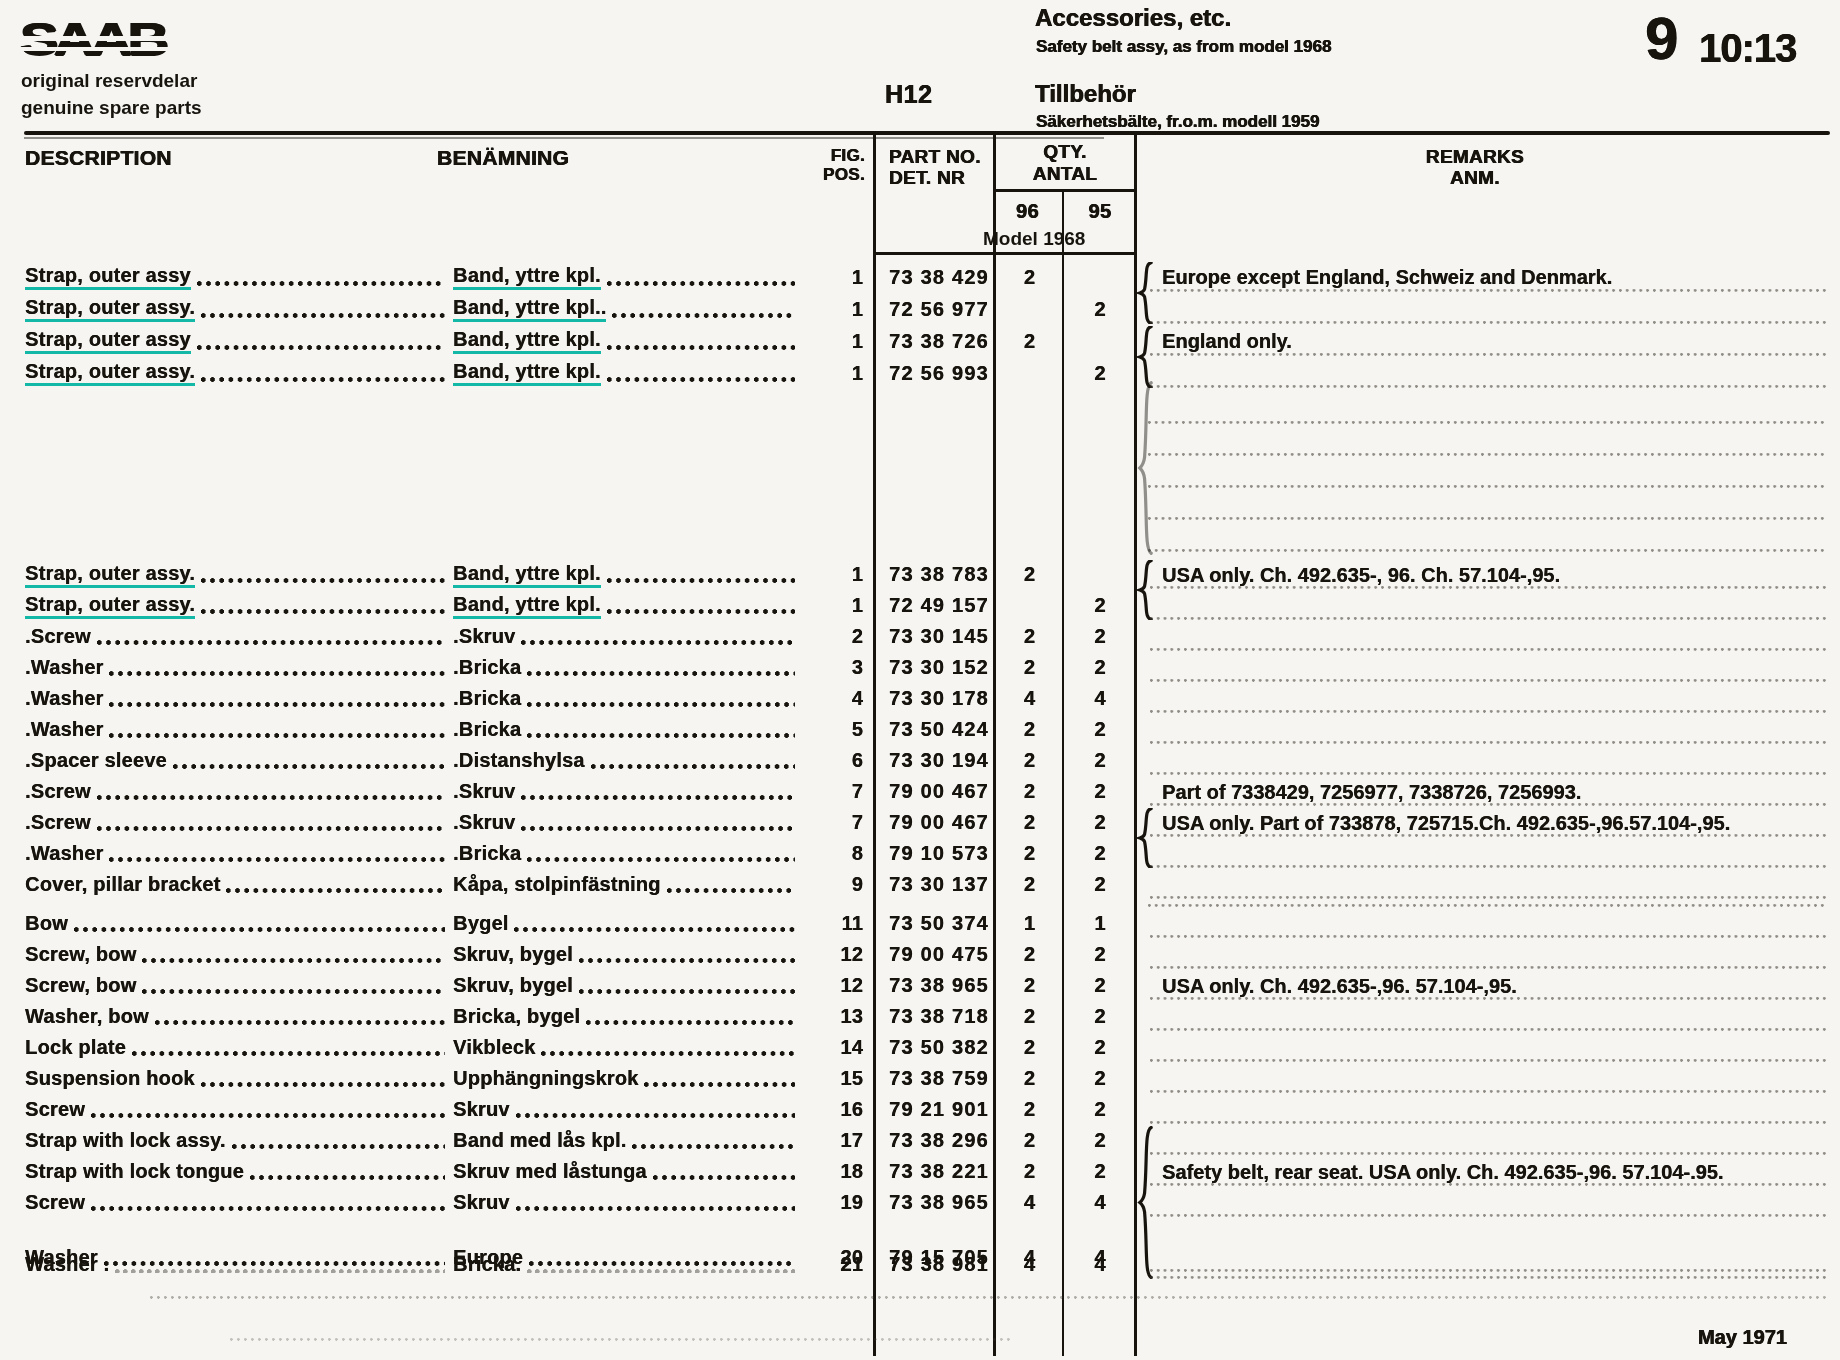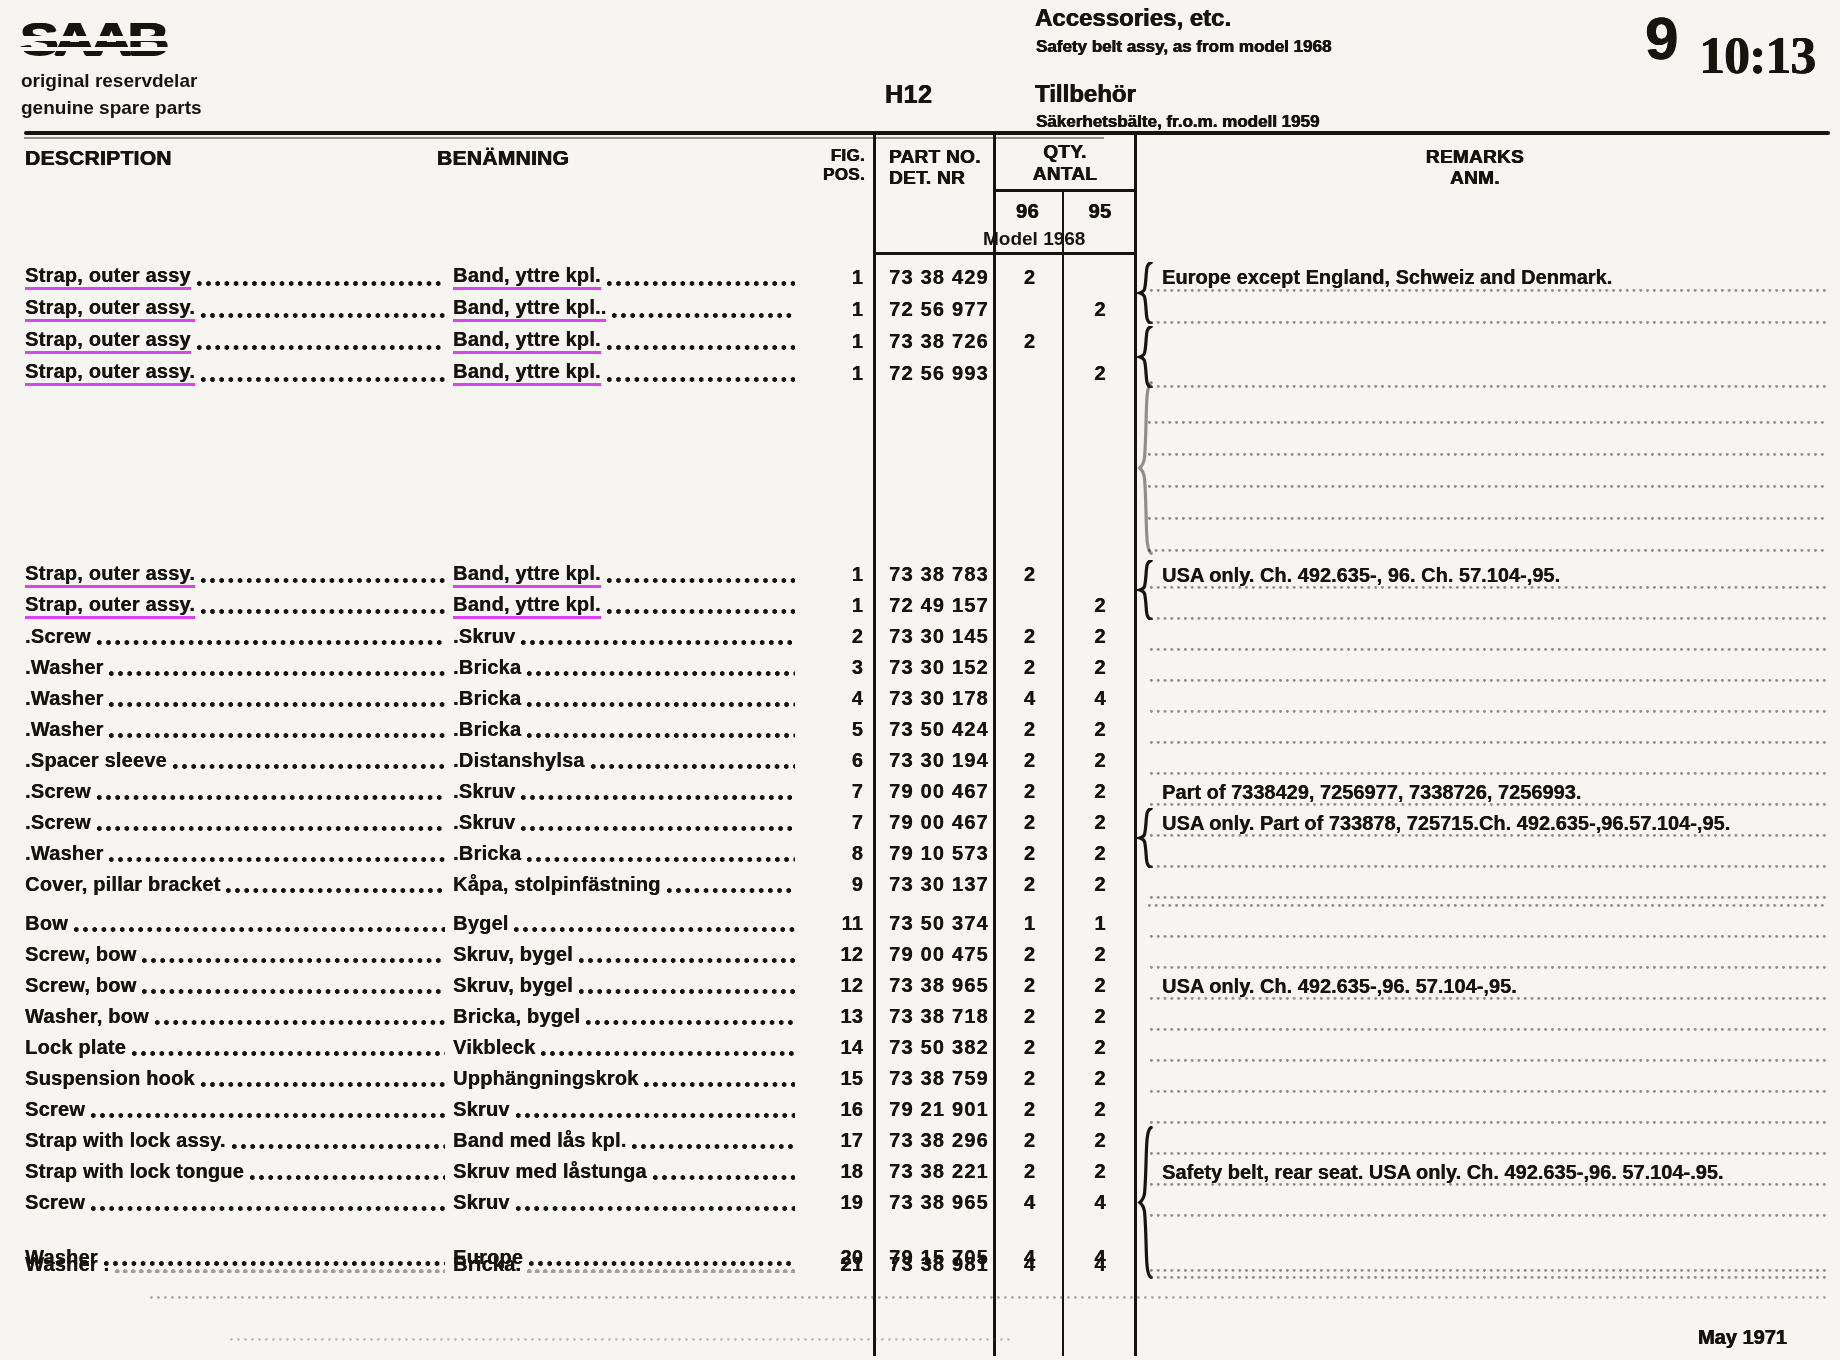--- a/index.html
+++ b/index.html
@@ -18,21 +18,21 @@
     transform:scaleY(.8);transform-origin:top left;text-shadow:1px 0 currentColor,-1px 0 currentColor,0 1px currentColor;}
   .logo-stripe{position:absolute;left:-2px;width:158px;background:#f6f5f1;}
   #tag1{left:21px;top:70px;font-size:19px;}
   #tag2{left:21px;top:97px;font-size:19px;}
   #doc-code{left:885px;top:80px;font-size:25px;letter-spacing:.5px;}
   #title-en{left:1035px;top:4px;font-size:24px;}
   #subtitle-en{left:1036px;top:37px;font-size:17px;}
   #title-sv{left:1035px;top:80px;font-size:24px;}
   #subtitle-sv{left:1036px;top:112px;font-size:17px;}
   #pg-sec{left:1645px;top:4px;font-size:60px;}
-  #pg-num{left:1699px;top:26px;font-size:52px;letter-spacing:-1px;font-family:Liberation Serif, serif;}
+  #pg-num{left:1699px;top:26px;font-size:40px;letter-spacing:-1px;}
   #footer-date{left:1698px;top:1326px;font-size:20px;}
 
   
   .hline{position:absolute;background:#17140e;}
   .vline{position:absolute;background:#17140e;width:3px;}
   #rule-top{left:24px;top:131px;width:1806px;height:4px;border-radius:2px;}
   #rule-top2{left:24px;top:137px;width:1080px;height:2px;background:rgba(23,20,14,.45);}
   #vl-part{left:873px;top:133px;height:1223px;}
   #vl-qty{left:993px;top:133px;height:1223px;}
   #vl-9695{left:1062px;top:191px;height:1165px;width:2px;}
@@ -53,21 +53,21 @@
   #ch-rem{left:1325px;top:146px;width:300px;text-align:center;font-size:19px;line-height:21px;}
 
   
   #table-body{position:absolute;left:0;top:0;width:1840px;height:1360px;}
   .tblock{position:absolute;left:25px;width:1805px;}
   .drow{position:absolute;left:0;width:100%;display:grid;
     grid-template-columns:428px 350px 72px 120px 69px 72px 694px;align-items:center;}
   .cell{height:100%;display:flex;align-items:center;}
   .txt{font-weight:bold;font-size:20px;letter-spacing:.2px;white-space:nowrap;
        text-shadow:.35px 0 currentColor;}
-  .u > .txt{border-bottom:3px solid #d946ef;padding-bottom:0px;}
+  .u > .txt{border-bottom:3px solid #14b8a6;padding-bottom:0px;}
   .leader{flex:1 1 auto;height:5px;align-self:flex-end;margin:0 8px 7px 6px;
     background-image:radial-gradient(circle at 2.3px 2.5px,#17140e 2.1px,transparent 2.6px);
     background-size:9.2px 5px;background-repeat:repeat-x;}
   .leader.faint{opacity:.38;height:4px;background-size:8px 4px;}
   .c-fig{justify-content:flex-end;padding-right:12px;box-sizing:border-box;}
   .c-part{padding-left:14px;box-sizing:border-box;}
   .c-part .txt{letter-spacing:1.2px;}
   .c-q{justify-content:center;}
   .c-rem{position:relative;display:block;}
   .rtxt{position:absolute;left:26px;top:50%;transform:translateY(-50%);
@@ -197,20 +197,24 @@
         <div class="cell c-fig">
           <span class="txt">1</span>
         </div>
         <div class="cell c-part">
           <span class="txt">73 38 726</span>
         </div>
         <div class="cell c-q">
           <span class="txt">2</span>
         </div>
         <div class="cell c-q"></div>
+        <div class="cell c-rem">
+          <span class="rtxt">England only.</span>
+          <span class="rdots"></span>
+        </div>
       </div>
       <svg viewBox="0 0 18 100" preserveAspectRatio="none" class="brace" style="height: 62px; left: 1112px; top: 65px;">
         <path d="M15 1 C8 3 11 22 8 44 C7 48 3 50 3 50 C3 50 7 52 8 56 C11 78 8 97 15 99" fill="none" stroke="#17140e" stroke-width="3.2" stroke-linecap="round" vector-effect="non-scaling-stroke"></path>
       </svg>
       <div class="drow" style="top: 96px; height: 32px;">
         <div class="cell u">
           <span class="txt">Strap, outer assy.</span>
           <span class="leader"></span>
         </div>
         <div class="cell u">

